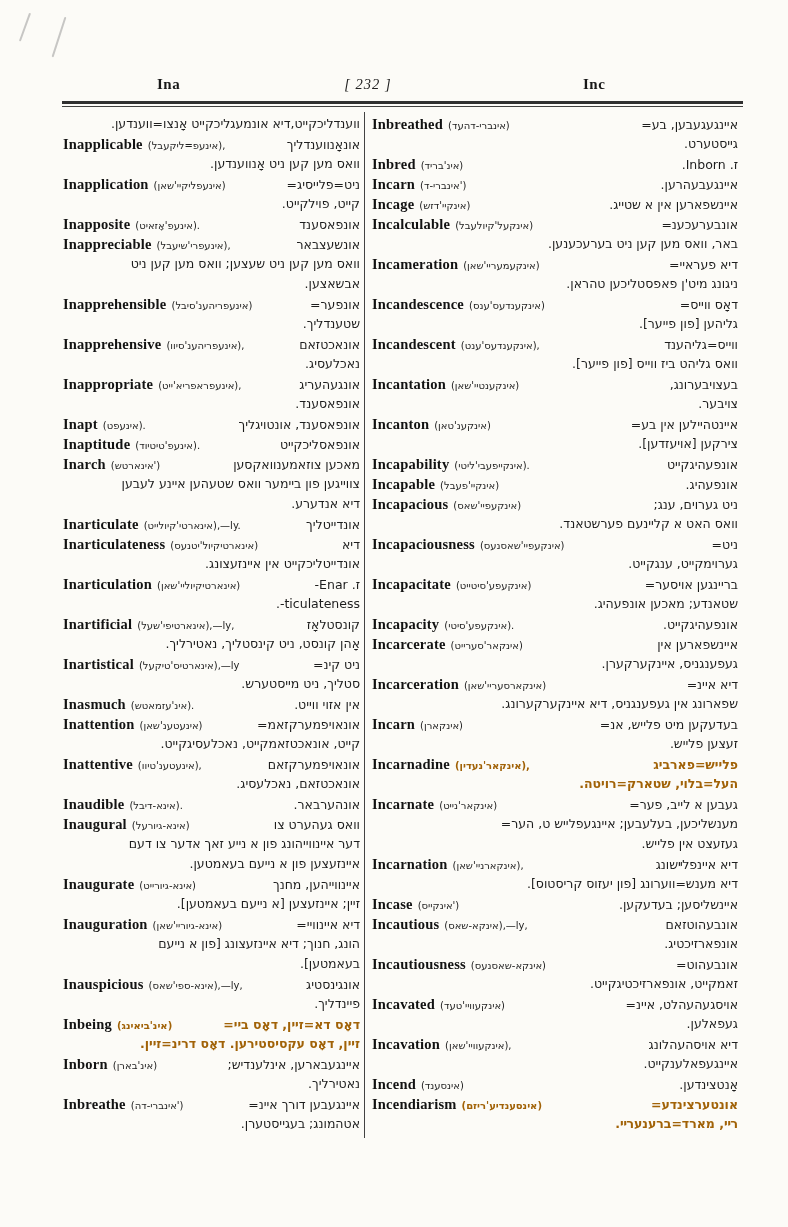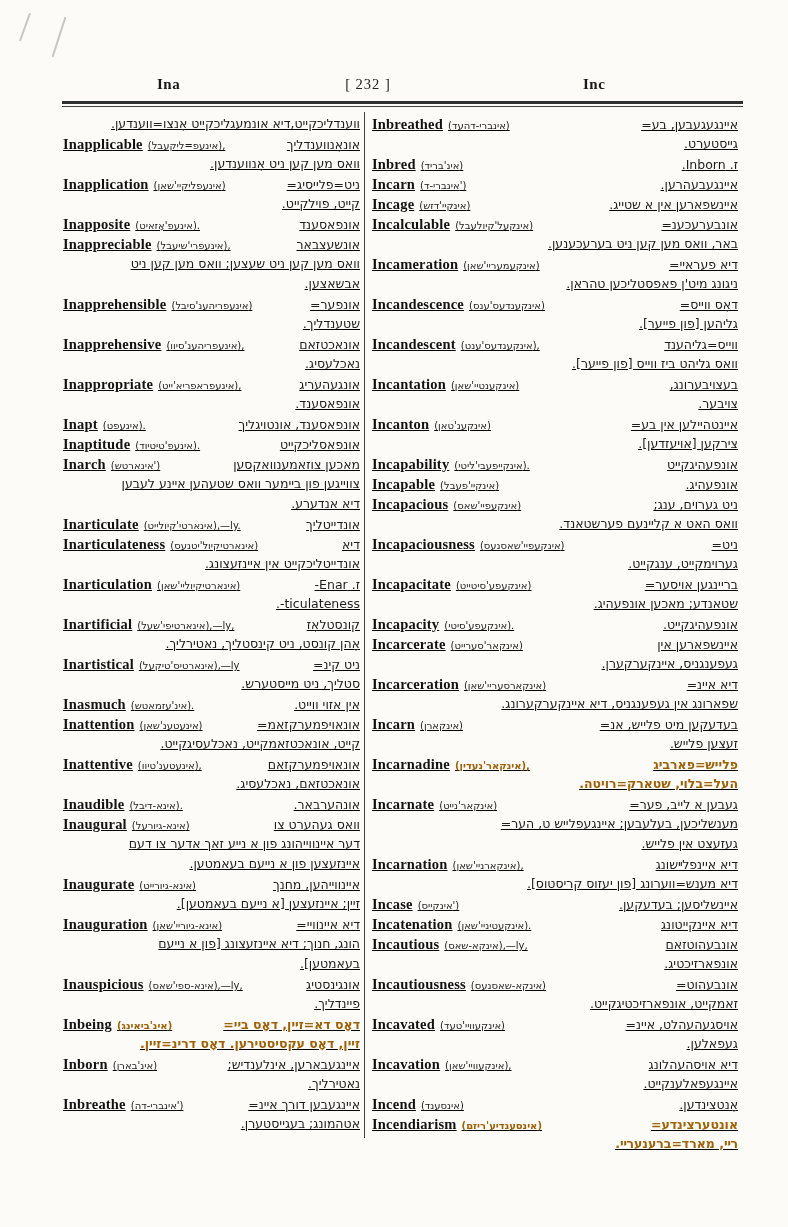--- a/index.html
+++ b/index.html
@@ -12,28 +12,28 @@
   .page{position:absolute;inset:0;}
   
   .scratch{position:absolute;background:#9a9a9a;opacity:.55;width:1.5px;border-radius:1px;}
   .s1{left:24px;top:12px;height:30px;transform:rotate(20deg);}
   .s2{left:58px;top:16px;height:42px;transform:rotate(18deg);}
   
   .hdr{position:absolute;top:76px;left:0;width:644px;height:22px;}
   .hword{position:absolute;font-family:"Liberation Serif","DejaVu Serif",serif;font-weight:700;font-size:15px;color:#181818;letter-spacing:.5px;}
   .hl{left:157px;}
   .hr{left:583px;}
-  .hpage{position:absolute;left:368px;transform:translateX(-50%);font-family:"Liberation Serif","DejaVu Serif",serif;font-size:14.5px;color:#222;letter-spacing:1px;}
+  .hpage{position:absolute;left:368px;transform:translateX(-50%);font-family:"Liberation Serif","DejaVu Serif",serif;font-size:14.5px;color:#222;letter-spacing:1px;font-style:italic;}
   .rule{position:absolute;left:62px;top:101px;width:681px;}
   .rule .r1{height:2.5px;background:#1e1e1e;opacity:.92;}
   .rule .r2{height:1px;background:#1e1e1e;margin-top:2px;opacity:.85;}
   
   .divider{position:absolute;left:364px;top:112px;width:1.3px;height:1026px;background:#2e2e2e;opacity:.9;}
   
-  .col{position:absolute;top:114px;text-decoration:underline;}
+  .col{position:absolute;top:114px;}
   .col.left{left:63px;width:297px;}
   .col.right{left:372px;width:366px;}
   .ln{height:20px;line-height:20px;display:flex;justify-content:space-between;align-items:baseline;white-space:nowrap;overflow:hidden;}
   .lg{display:inline-flex;align-items:baseline;}
   .en{font-family:"Liberation Serif","DejaVu Serif",serif;font-weight:700;font-size:14.5px;color:#121212;letter-spacing:.2px;}
   .mid{font-size:10px;color:#1d1d1d;margin-left:5px;}
   .he{font-size:12.5px;color:#1d1d1d;}
   .he.b, .mid.b{font-weight:700;color:#a16207;}
 </style>
 </head>
@@ -565,27 +565,20 @@
       </div>
       <div class="ln">
         <span class="lg">
           <span class="en">Incase</span>
           <span class="mid" dir="ltr">(אינקייס')</span>
         </span>
         <span class="he" dir="rtl">איינשליסען; בעדעקען.</span>
       </div>
       <div class="ln">
         <span class="lg">
-          <span class="en">Incatenation</span>
-          <span class="mid" dir="ltr">(אינקעטיניי'שאן).</span>
-        </span>
-        <span class="he" dir="rtl">דיא איינקייטונג</span>
-      </div>
-      <div class="ln">
-        <span class="lg">
           <span class="en">Incautious</span>
           <span class="mid" dir="ltr">(אינקא-שאס),—ly,</span>
         </span>
         <span class="he" dir="rtl">אונבעהוטזאם</span>
       </div>
       <div class="ln">
         <span class="lg"></span>
         <span class="he" dir="rtl">אונפארזיכטיג.</span>
       </div>
       <div class="ln">

